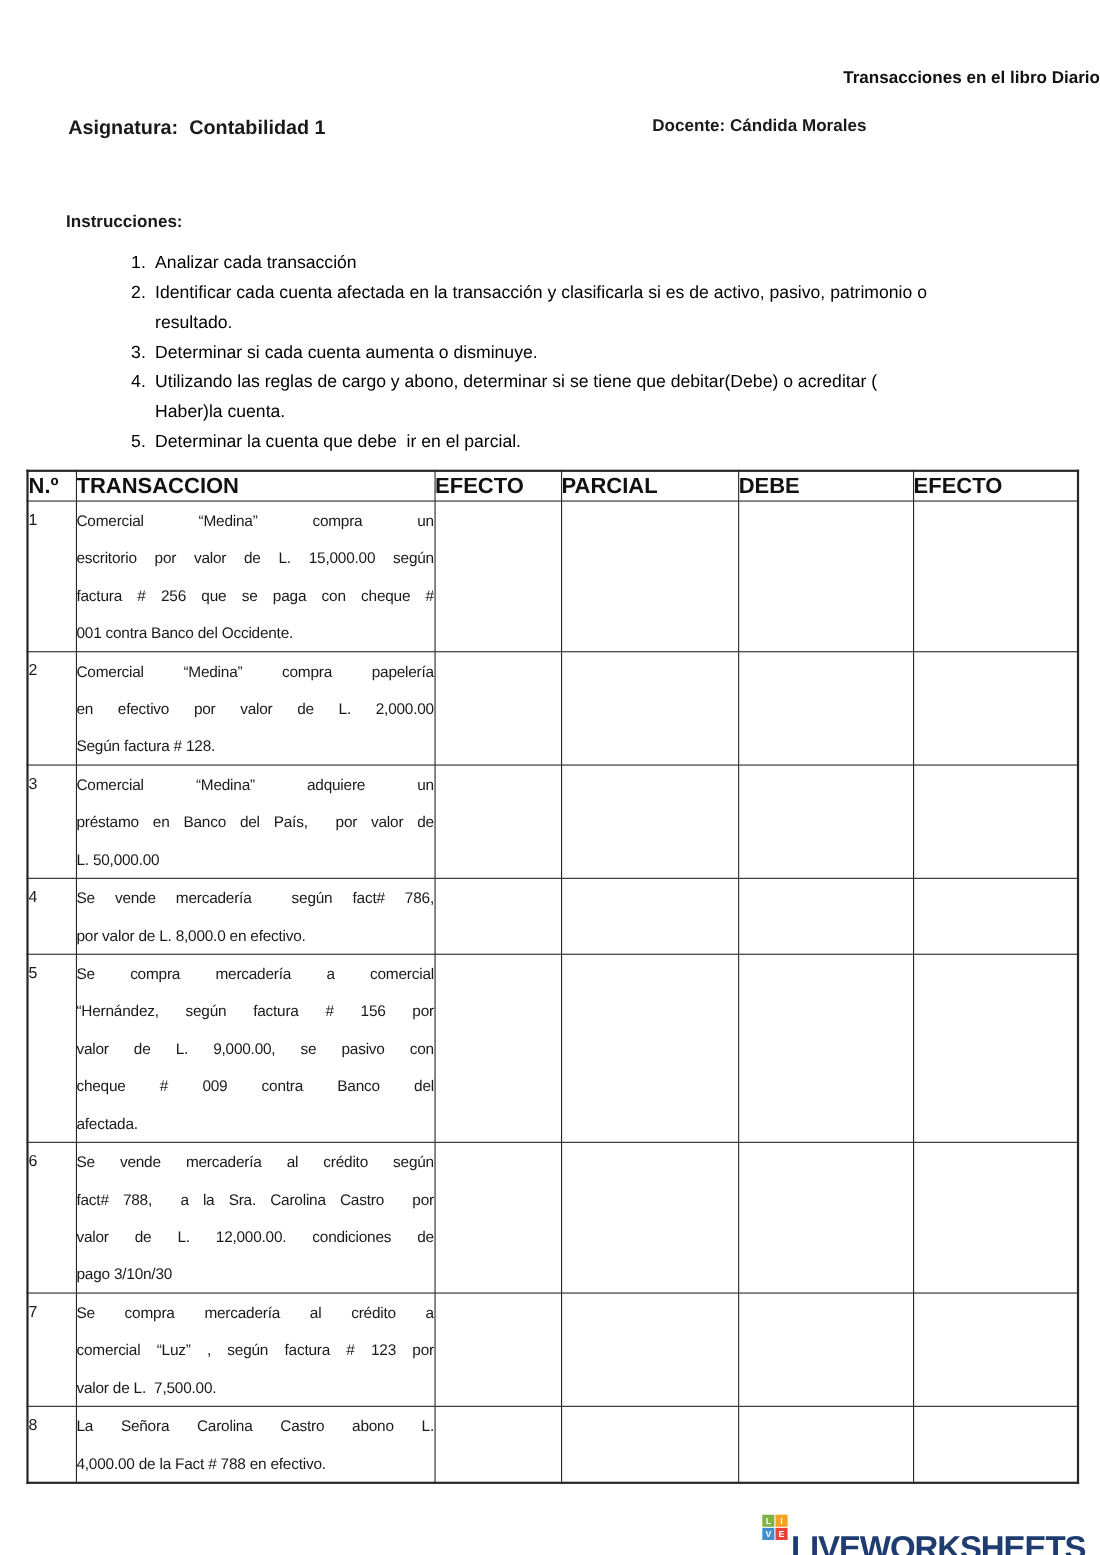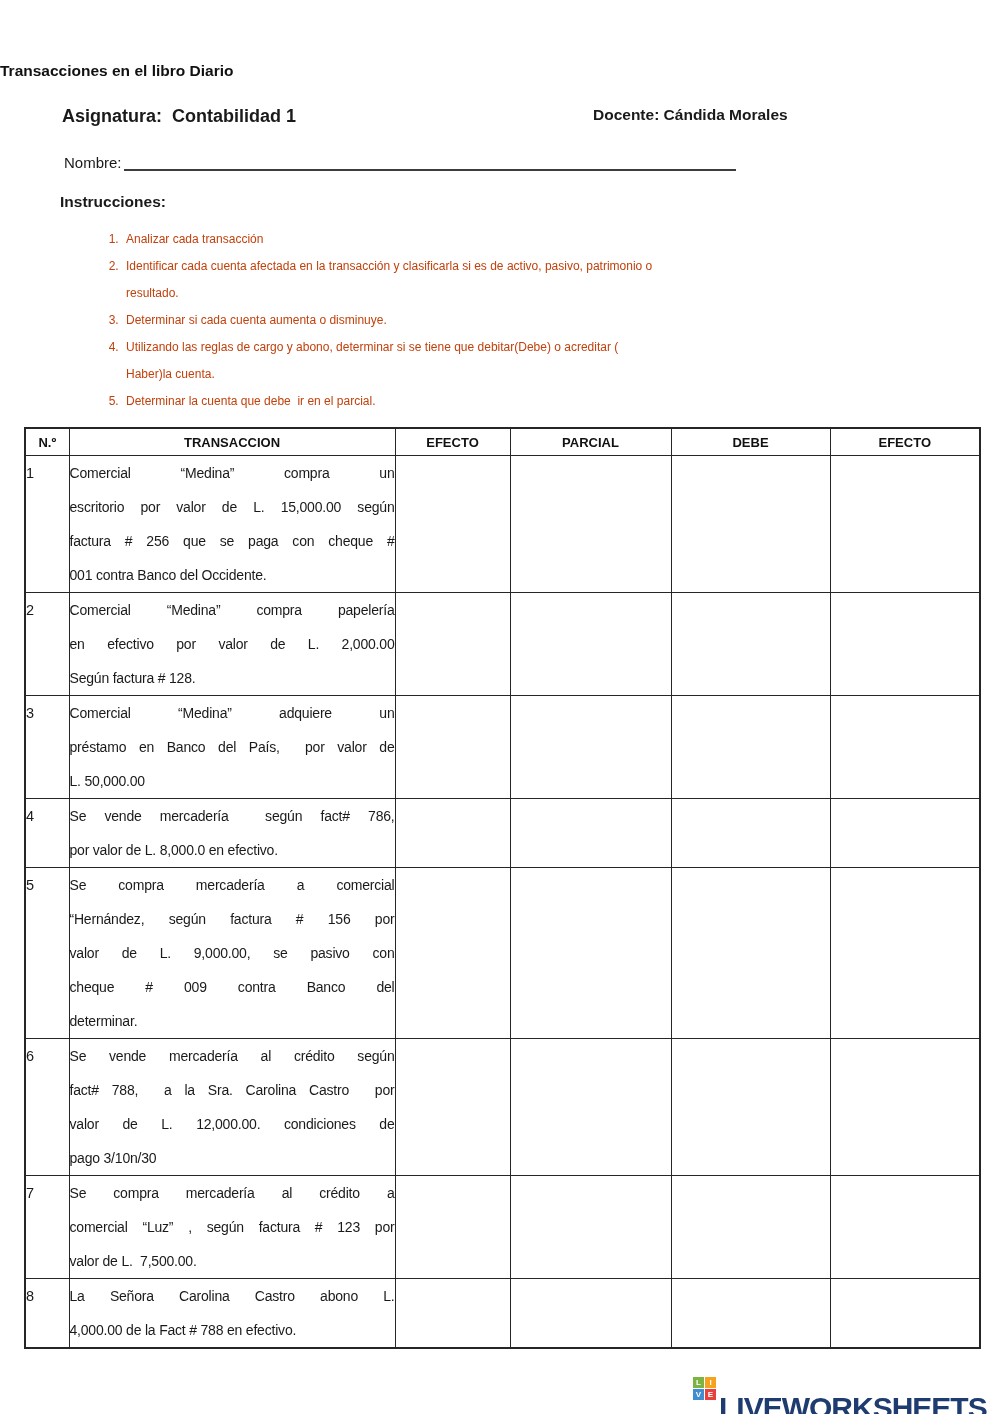--- a/index.html
+++ b/index.html
@@ -2,42 +2,42 @@
 <html><head>
 <meta charset="utf-8">
 <title></title>
 <style>
   html,body { margin:0; padding:0; background:#ffffff; }
   #page {
     position:relative; width:1000px; height:1414px; background:#ffffff;
     font-family:"Liberation Sans", sans-serif; color:#1a1a1a; overflow:hidden;
   }
   .doc-title {
-    position:absolute; top:62px; left:0; width:1000px; text-align:left;
+    position:absolute; top:62px; left:0; width:1000px; text-align:right;
     font-size:15.5px; font-weight:bold; color:#111;
   }
   .meta-asignatura { position:absolute; left:62px; top:106px; font-size:18px; font-weight:bold; white-space:pre; }
   .meta-docente   { position:absolute; left:593px; top:106px; font-size:15.5px; font-weight:bold; white-space:pre; }
   .nombre-row { position:absolute; left:64px; top:152px; font-size:15px; display:flex; align-items:flex-end; }
   .nombre-fill { display:inline-block; width:612px; height:17px; border-bottom:2px solid #3c3c3c; margin-left:2px; }
   .instr-head { position:absolute; left:60px; top:193px; font-size:15.5px; font-weight:bold; }
   ol.instr-list {
-    position:absolute; left:64px; top:226px; width:812px; margin:0; padding:0 0 0 58px;
-    font-size:12px; line-height:27px; color:#c2410c;
+    position:absolute; left:79px; top:226px; width:812px; margin:0; padding:0 0 0 58px;
+    font-size:16px; line-height:27px; color:#000000;
   }
   ol.instr-list li { white-space:pre-wrap; padding-left:4px; }
 
   table.main {
     position:absolute; left:24px; top:427px; width:955px;
     border-collapse:collapse; table-layout:fixed;
     border:2px solid #262626;
   }
   table.main th, table.main td { border:1px solid #262626; padding:0; }
   table.main thead th {
-    height:26px; font-size:13px; font-weight:bold; text-align:center; vertical-align:middle; color:#111;
+    height:26px; font-size:20px; font-weight:bold; text-align:left; vertical-align:middle; color:#111;
   }
   td.cell-num { vertical-align:top; font-size:14.5px; line-height:34px; padding-left:10px; }
   td.cell-trans { vertical-align:top; padding:0 11px; font-size:14px; letter-spacing:-0.2px; }
   td.cell-trans .tline { line-height:34px; white-space:pre-wrap; text-align:justify; text-align-last:justify; }
   td.cell-trans .tline.last { text-align-last:left; }
   td.cell-answer { background:#ffffff; }
 
   .logo { position:absolute; left:693px; top:1371px; display:flex; align-items:flex-start; }
   .logo-grid { display:grid; grid-template-columns:11px 11px; grid-template-rows:11px 11px; gap:1px; margin-top:6px; }
   .logo-sq {
@@ -52,24 +52,20 @@
 </head>
 <body>
 
 <div id="page">
 
   <div class="doc-title">Transacciones en el libro Diario</div>
 
   <div class="meta-asignatura">Asignatura:  Contabilidad 1</div>
   <div class="meta-docente">Docente: Cándida Morales</div>
 
-  <div class="nombre-row">
-    <span>Nombre:</span>
-    <span class="nombre-fill"></span>
-  </div>
 
   <div class="instr-head">Instrucciones:</div>
 
   <ol class="instr-list">
     <li>Analizar cada transacción</li>
     <li>Identificar cada cuenta afectada en la transacción y clasificarla si es de activo, pasivo, patrimonio o
 resultado.</li>
     <li>Determinar si cada cuenta aumenta o disminuye.</li>
     <li>Utilizando las reglas de cargo y abono, determinar si se tiene que debitar(Debe) o acreditar (
 Haber)la cuenta.</li>
@@ -144,21 +140,21 @@
           <td class="cell-answer"></td>
           <td class="cell-answer"></td>
         </tr>
         <tr>
           <td class="cell-num">5</td>
           <td class="cell-trans">
             <div class="tline">Se compra mercadería a comercial</div>
             <div class="tline">“Hernández, según factura # 156 por</div>
             <div class="tline">valor de L. 9,000.00, se pasivo con</div>
             <div class="tline">cheque # 009 contra Banco del</div>
-            <div class="tline last">determinar.</div>
+            <div class="tline last">afectada.</div>
           </td>
           <td class="cell-answer"></td>
           <td class="cell-answer"></td>
           <td class="cell-answer"></td>
           <td class="cell-answer"></td>
         </tr>
         <tr>
           <td class="cell-num">6</td>
           <td class="cell-trans">
             <div class="tline">Se vende mercadería al crédito según</div>

